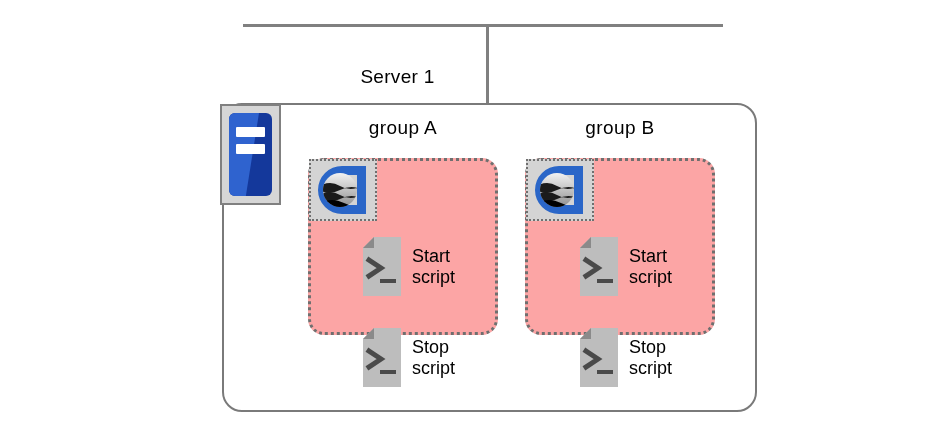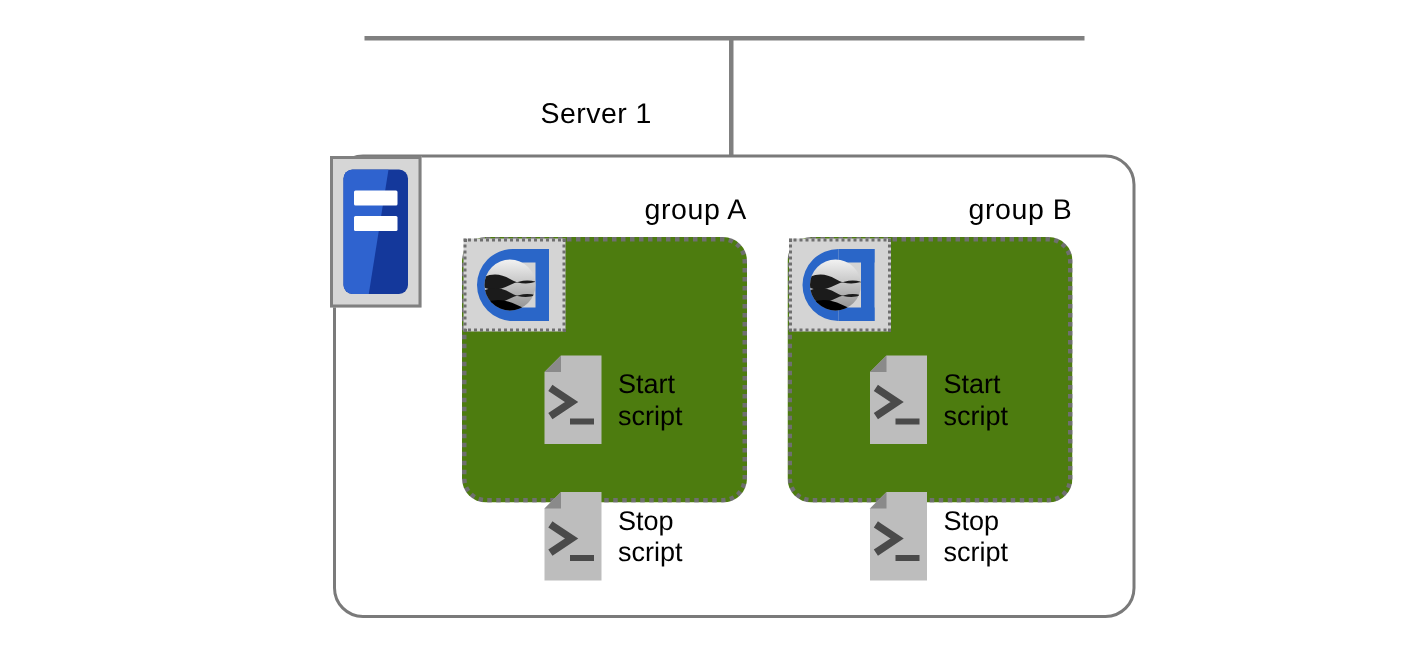--- a/index.html
+++ b/index.html
@@ -113,37 +113,37 @@
   .group {
     position: absolute;
     top: 113px;
     width: 190px;
   }
   .group.a { left: 308px; }
   .group.b { left: 525px; }
 
   .group-title {
     position: absolute;
-    top: 17px;
+    top: 4px;
     left: 0;
     width: 190px;
-    text-align: right;
+    text-align: center;
     font-size: 19px;
     line-height: 22px;
     letter-spacing: 0.4px;
     white-space: nowrap;
   }
 
   .group-box {
     position: absolute;
     top: 45px;
     left: 0;
     width: 190px;
     height: 177px;
-    background: #4d7c0f;
+    background: #fca5a5;
     border: 3px dotted #6f6f6f;
     border-radius: 16px;
     box-sizing: border-box;
   }
 
   
   .cluster-icon {
     position: absolute;
     left: -2px;
     top: -2px;

